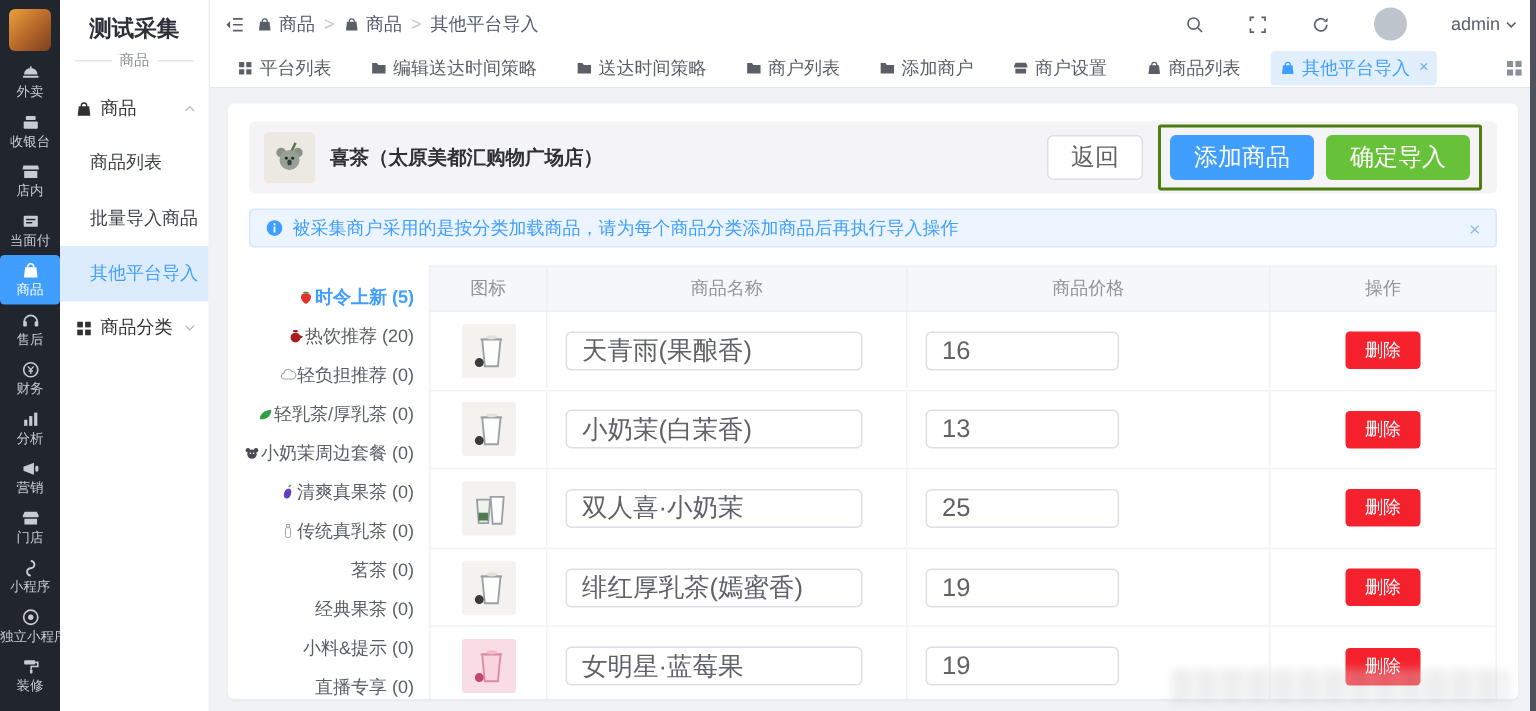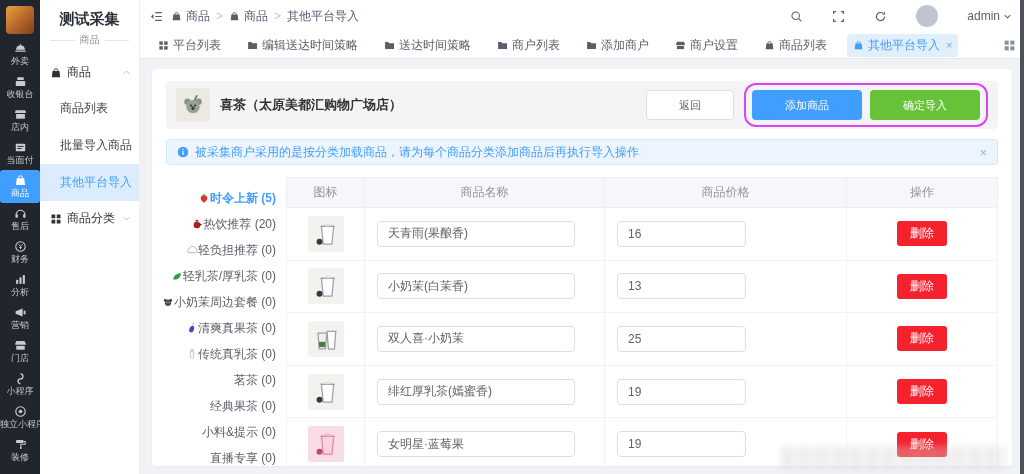--- a/index.html
+++ b/index.html
@@ -56,23 +56,23 @@
   
   .content { flex:1; background:#f0f2f5; padding:10px 12px 8px; position:relative; min-height:0; }
   .card { background:#fff; border-radius:4px; height:100%; overflow:hidden; box-shadow:0 1px 2px rgba(0,0,0,.04); }
 
   .card-head { margin:12px 14px 0; background:#f4f4f6; border-radius:4px; height:48px;
                display:flex; align-items:center; padding:0 10px; }
   .shop-logo { width:34px; height:34px; border-radius:3px; background:#ece9e2; display:flex; align-items:center; justify-content:center; }
   .shop-logo svg { width:26px; height:26px; }
   .shop-title { font-size:13px; font-weight:bold; margin-left:10px; color:#303133; }
   .head-actions { margin-left:auto; display:flex; align-items:center; }
-  .btn { font-size:11px; border-radius:4px; height:30px; padding:0 32px; cursor:pointer; border:1px solid transparent; }
+  .btn { font-size:16px; border-radius:4px; height:30px; padding:0 15px; cursor:pointer; border:1px solid transparent; }
   .btn-back { background:#fff; border-color:#dcdfe6; color:#606266; }
-  .red-annot { border:2px solid #d946ef; display:flex; gap:8px; padding:5px 6px; margin-left:10px; border-radius:12px; }
+  .red-annot { border:2px solid #4d7c0f; display:flex; gap:8px; padding:5px 6px; margin-left:10px; border-radius:2px; }
   .btn-add { background:#409eff; color:#fff; }
   .btn-confirm { background:#67c23a; color:#fff; }
 
   .alert { margin:10px 14px 0; background:#ecf5ff; border:1px solid #d4e8ff; border-radius:3px; height:26px;
            display:flex; align-items:center; gap:6px; padding:12px 10px; color:#409eff; font-size:12px; }
   .alert svg { width:12px; height:12px; flex-shrink:0; }
   .alert-close { margin-left:auto; color:#90b9e6; cursor:pointer; font-size:13px; }
 
   .body-row { display:flex; margin:12px 14px 0; }
   .cats { width:120px; flex-shrink:0; padding-top:8px; }
@@ -83,21 +83,21 @@
 
   .tbl { flex:1; border-collapse:collapse; min-width:0; }
   .tbl th { background:#f5f7fa; color:#909399; font-weight:normal; font-size:12px; height:30px;
             border:1px solid #ebeef5; }
   .tbl td { border:1px solid #f0f2f6; height:37px; text-align:center; vertical-align:middle; }
   .col-icon { width:78px; } .col-name { width:240px; } .col-price { width:242px; }
   .pimg { width:36px; height:36px; margin:1px auto; border-radius:2px; background:#f3f2ef;
           display:flex; align-items:center; justify-content:center; }
   .pimg svg { width:28px; height:28px; }
   .tbl tr:last-child .pimg { background:#f9dde6; }
-  .cell-input { height:26px; border:1px solid #dcdfe6; border-radius:4px; padding:0 10px; font-size:12px;
+  .cell-input { height:26px; border:1px solid #dcdfe6; border-radius:4px; padding:0 10px; font-size:17px;
                 color:#606266; font-family:inherit; outline:none; display:block; margin:0 auto 0 12px; }
   .in-name { width:198px; } .in-price { width:129px; }
   .del-btn { background:#f5222d; color:#fff; border:none; border-radius:3px; font-size:12px;
              padding:4px 13px; cursor:pointer; }
 
   .watermark { position:absolute; right:18px; bottom:4px; width:225px; height:24px; opacity:.35;
                background:repeating-linear-gradient(90deg,#cfcfcf 0 13px,#e9e9e9 13px 17px);
                filter:blur(3px); border-radius:2px; }
   .edge-strip { position:absolute; right:0; top:0; width:4px; height:474px; background:#4d525a; }
 </style>

